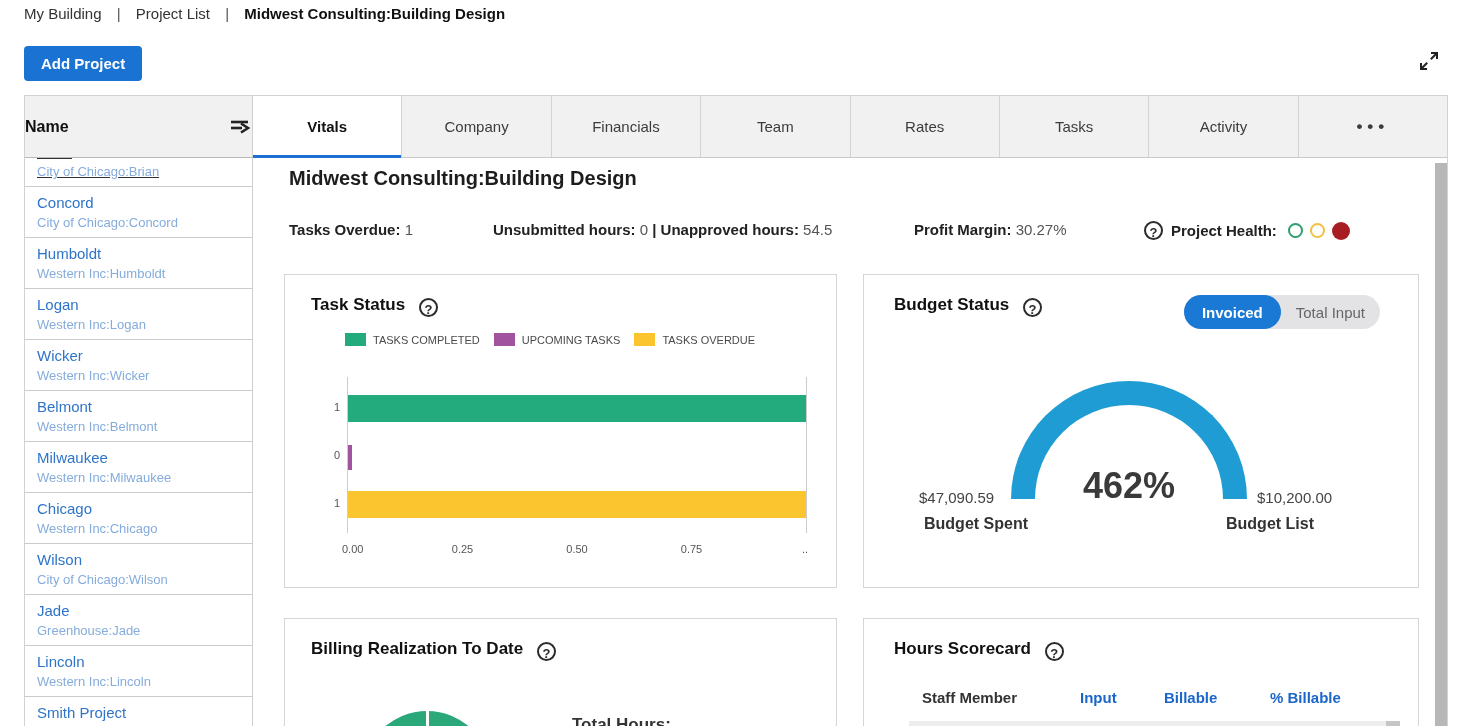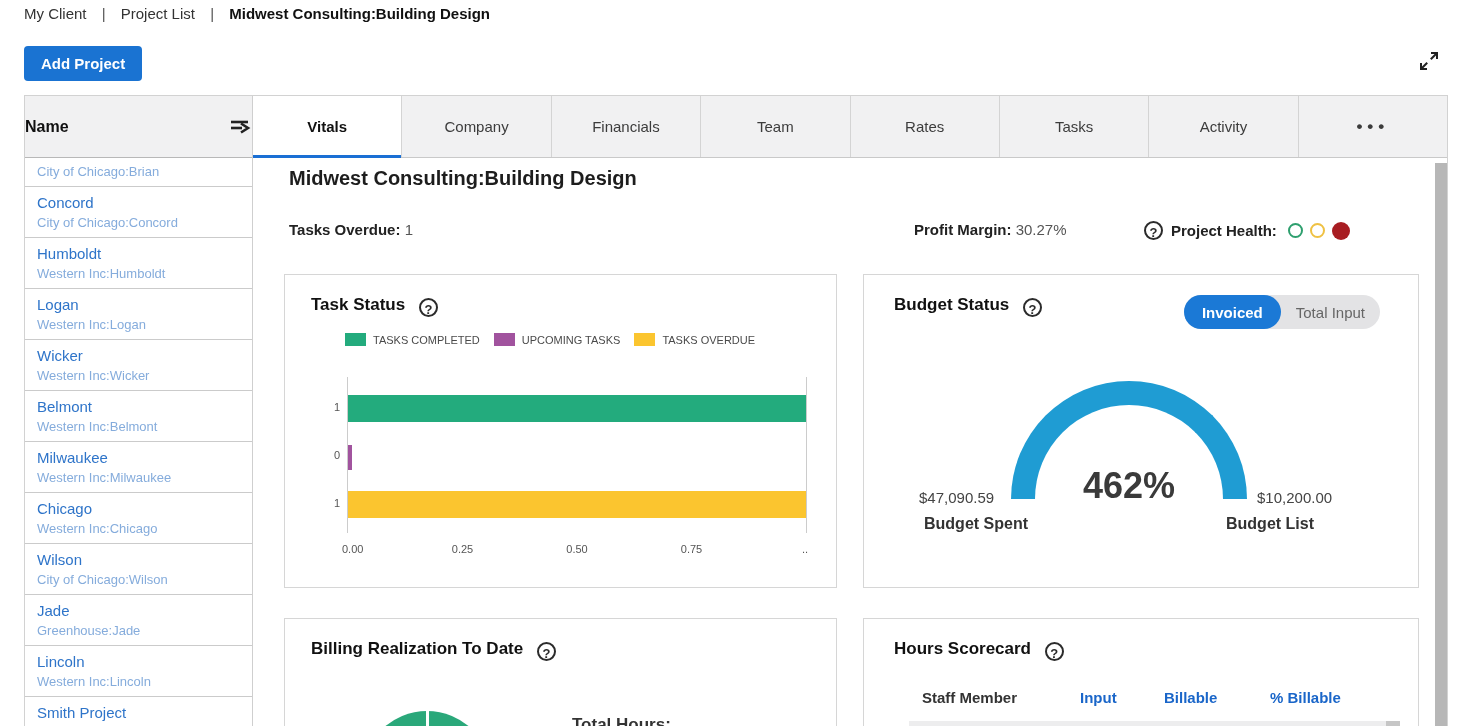--- a/index.html
+++ b/index.html
@@ -22,21 +22,21 @@
   .panel { position:absolute; left:24px; top:95px; width:1424px; height:631px;
            border:1px solid #d2d2d2; border-bottom:none; background:#fff; }
 
   
   .sidebar { position:absolute; left:0; top:0; width:228px; height:630px; border-right:1px solid #cfcfcf; background:#fff; }
   .sidebar-header { position:relative; z-index:2; height:62px; background:#f1f1f2; border-bottom:1px solid #b8b8b8;
         display:flex; align-items:center; justify-content:space-between; padding:0 0; }
   .sidebar-header .label { font-weight:bold; font-size:16px; color:#111; }
   .sidebar-list { position:absolute; top:62px; bottom:0; left:0; right:0; overflow:hidden; }
   .sidebar-item { padding:5px 12px; border-bottom:1px solid #cbcbcb; cursor:pointer; }
-  .sidebar-item:first-child { margin-top:-22px; }
+  .sidebar-item:first-child { margin-top:-22px;text-decoration:underline; }
   .sidebar-item .title { color:#2E74C9; font-size:15px; line-height:21px; }
   .sidebar-item .subtitle { color:#85ACDC; font-size:13px; line-height:19px;
         white-space:nowrap; overflow:hidden; }
 
   
   .tabs { position:absolute; left:228px; top:0; right:0; height:62px; display:flex;
           background:#f1f1f2; border-bottom:1px solid #c9c9c9; }
   .tab { flex:1; display:flex; align-items:center; justify-content:center; font-size:15px;
          color:#3c3c3c; border-right:1px solid #d4d4d4; cursor:pointer; position:relative; }
   .tab:last-child { border-right:none; }
@@ -126,21 +126,21 @@
   .hs-input { left:216px; } .hs-billable { left:300px; } .hs-pct { left:406px; }
   .hs-row { position:absolute; left:45px; right:18px; top:102px; height:22px; background:#ededee; }
   .hs-row-scroll { position:absolute; right:0; top:0; width:14px; height:22px; background:#c6c6c6; }
 
   svg { display:block; }
 </style>
 </head>
 <body>
 
 <div class="breadcrumb">
-  <span class="crumb">My Client</span>
+  <span class="crumb">My Building</span>
   <span class="crumb-sep">|</span>
   <span class="crumb">Project List</span>
   <span class="crumb-sep">|</span>
   <span class="crumb-current">Midwest Consulting:Building Design</span>
 </div>
 
 <button class="add-project-btn">Add Project</button>
 
 <div class="expand-icon">
   <svg width="26" height="26" viewBox="0 0 26 26">
@@ -233,20 +233,27 @@
 
   <div class="content">
     <div class="vscroll"></div>
 
     <div class="page-title">Midwest Consulting:Building Design</div>
 
     <div class="stats">
       <span class="stat stat-overdue">
         <b>Tasks Overdue:</b>
         <span>1</span>
+      </span>
+      <span class="stat stat-hours">
+        <b>Unsubmitted hours:</b>
+        <span>0</span>
+        <b>|</b>
+        <b>Unapproved hours:</b>
+        <span>54.5</span>
       </span>
       <span class="stat stat-margin">
         <b>Profit Margin:</b>
         <span>30.27%</span>
       </span>
       <span class="stat stat-health">
         <span class="qicon">?</span>
         <b>Project Health:</b>
         <span class="health-dot health-ok"></span>
         <span class="health-dot health-warn"></span>

